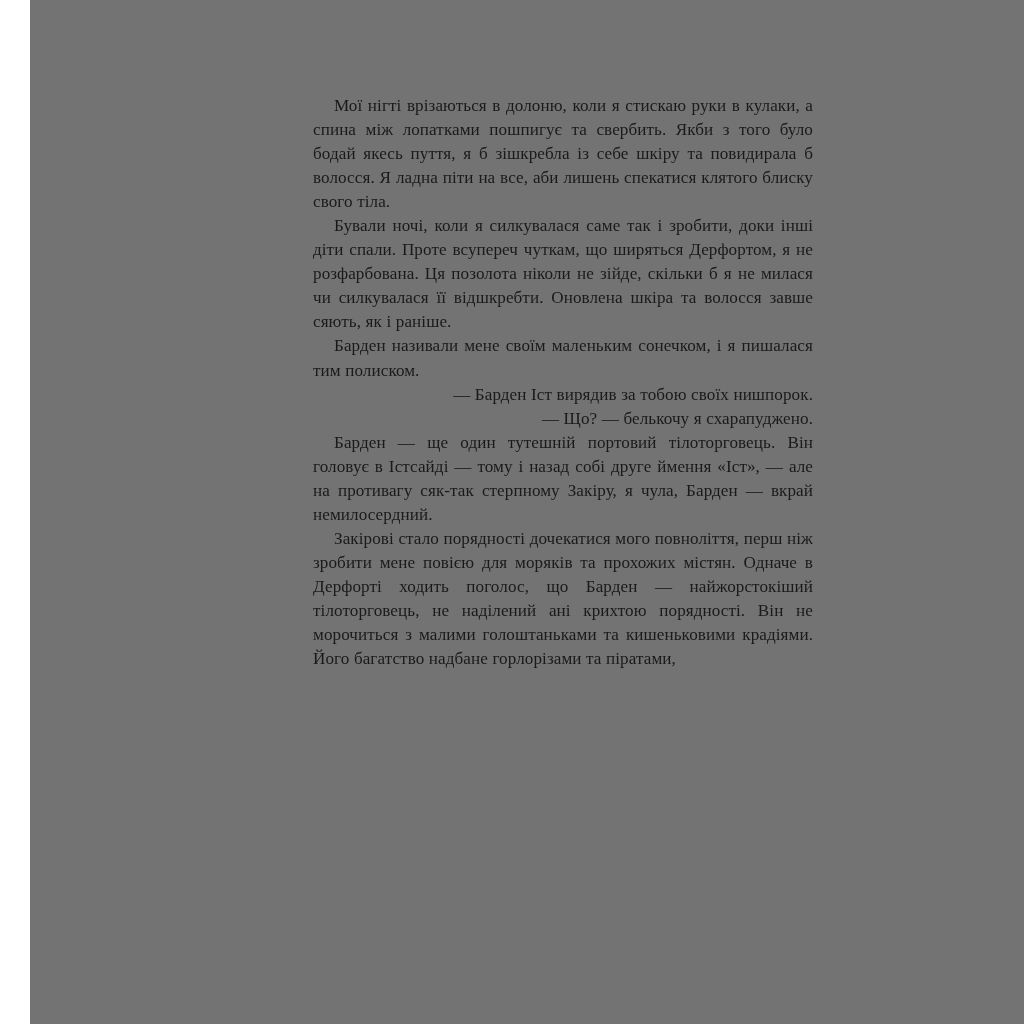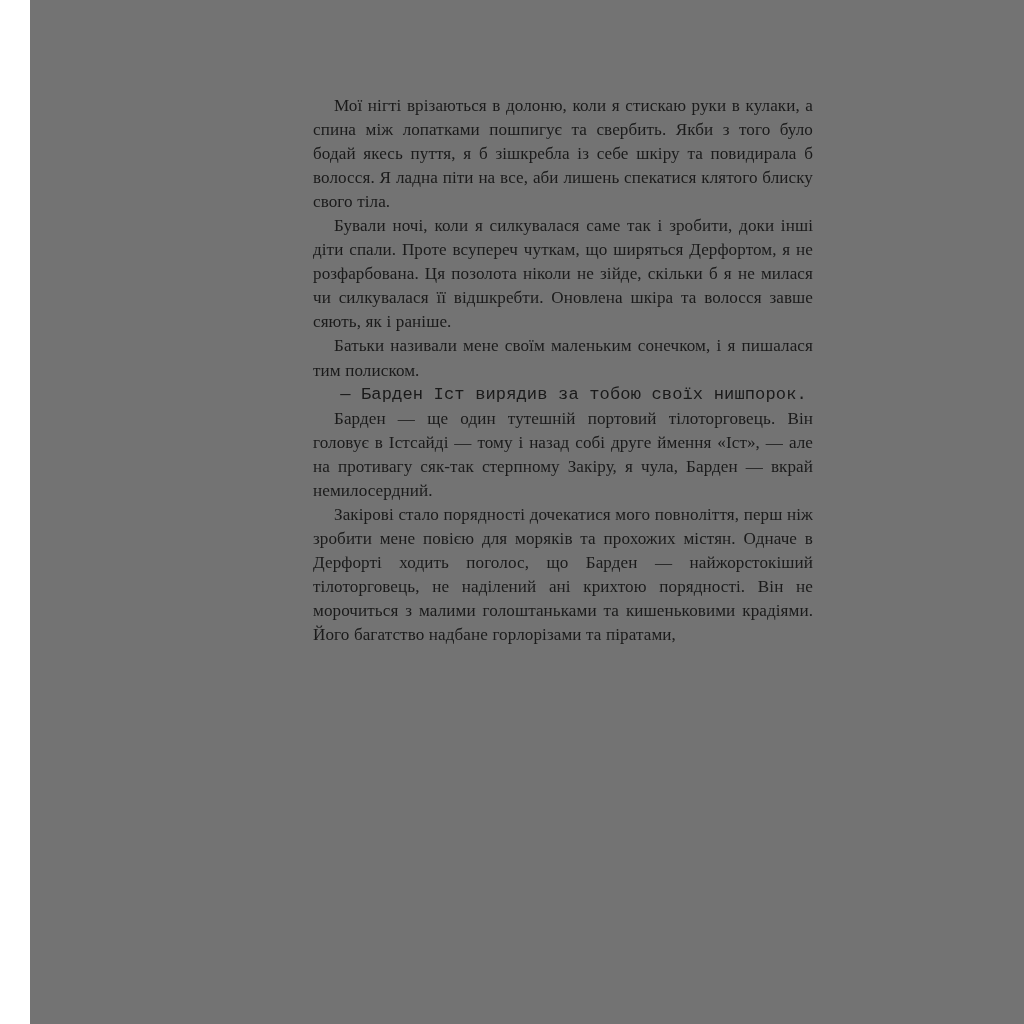--- a/index.html
+++ b/index.html
@@ -42,22 +42,21 @@
     line-height: 24.05px;
     text-indent: 21px;
     hyphens: manual;
     letter-spacing: 0.005em;
     word-spacing: 0.01em;
   }
 
   
   .para.dialogue {
     text-indent: 21px;
-    text-align: center;
-    font-family: Liberation Mono, monospace;
+    text-align: right;
   }
 
   .para.short {
     text-align: left;
   }
 
   .page-number {
     position: absolute;
     left: 0;
     right: 0;
@@ -73,27 +72,28 @@
 <body>
 
 <div class="page">
 
   <div class="text-block">
 
     <p class="para">Мої нігті врізаються в долоню, коли я стискаю руки в кулаки, а спина між лопатками пошпигує та свербить. Якби з того було бодай якесь пуття, я б зішкребла із себе шкіру та повидирала б волосся. Я ладна піти на все, аби лишень спекатися клятого блиску свого тіла.</p>
 
     <p class="para">Бували ночі, коли я силкувалася саме так і зробити, доки інші діти спали. Проте всупереч чуткам, що ширяться Дерфортом, я не розфарбована. Ця позолота ніколи не зійде, скільки б я не милася чи силкувалася її відшкребти. Оновлена шкіра та волосся завше сяють, як і раніше.</p>
 
-    <p class="para">Батьки називали мене своїм маленьким сонечком, і я пишалася тим полиском.</p>
+    <p class="para">Барден називали мене своїм маленьким сонечком, і я пишалася тим полиском.</p>
 
 
 
     <p class="para dialogue">— Барден Іст вирядив за тобою своїх нишпорок.</p>
 
 
+    <p class="para dialogue">— Що? — белькочу я схарапуджено.</p>
 
     <p class="para">Барден — ще один тутешній портовий тілоторговець. Він головує в Істсайді — тому і назад собі друге ймення «Іст», — але на противагу сяк-так стерпному Закіру, я чула, Барден — вкрай немилосердний.</p>
 
     <p class="para">Закірові стало порядності дочекатися мого повноліття, перш ніж зробити мене повією для моряків та прохожих містян. Одначе в Дерфорті ходить поголос, що Барден — найжорстокіший тілоторговець, не наділений ані крихтою порядності. Він не морочиться з малими голоштаньками та кишеньковими крадіями. Його багатство надбане горлорізами та піратами,</p>
 
   </div>
 
   <div class="page-number">14</div>
 
 </div>

